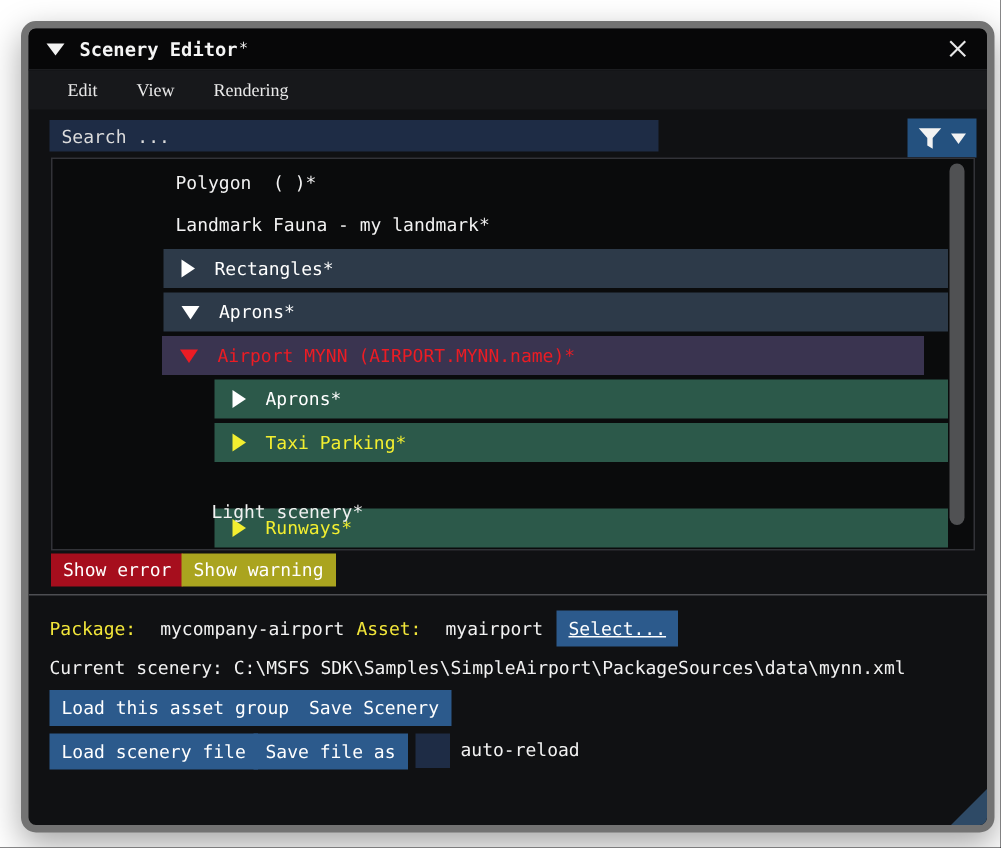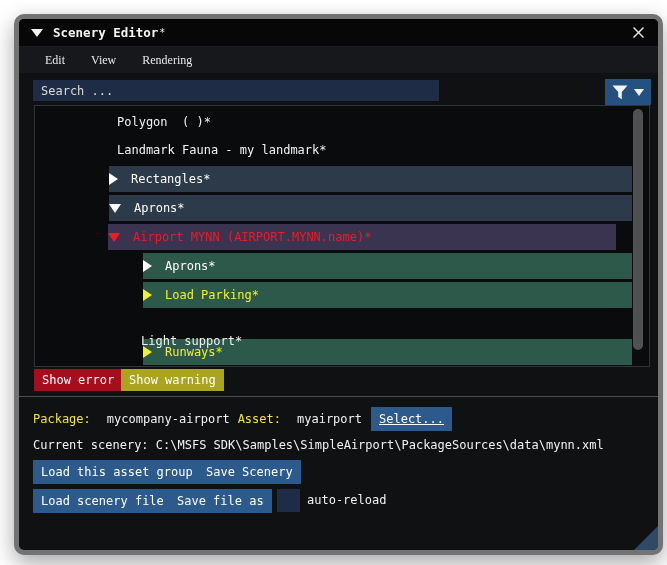--- a/index.html
+++ b/index.html
@@ -43,21 +43,21 @@
   }
   .filter-caret{width:0;height:0;border-left:5px solid transparent;border-right:5px solid transparent;border-top:7px solid #f2f2f2;}
   
   .list-panel{
     position:absolute;left:15px;top:86px;width:616px;height:262px;box-sizing:border-box;
     background:#0a0b0c;border:1px solid #323338;overflow:hidden;
   }
   .tree-plain{position:absolute;color:#f2f2f2;white-space:pre;}
   .tree-bar{
     position:absolute;height:26px;display:flex;align-items:center;
-    box-sizing:border-box;white-space:pre;
+    padding-left:12px;box-sizing:border-box;white-space:pre;
   }
   .bar-slate{background:#2d3a49;color:#ffffff;}
   .bar-purple{background:#3a3450;color:#ec1c24;}
   .bar-green{background:#2c594a;}
   .arr-right{width:0;height:0;border-top:6px solid transparent;border-bottom:6px solid transparent;border-left:9px solid currentColor;margin-right:13px;}
   .arr-down{width:0;height:0;border-left:6px solid transparent;border-right:6px solid transparent;border-top:9px solid currentColor;margin-right:13px;}
   .txt-white{color:#ffffff;}
   .txt-yellow{color:#f2ee30;}
   .scroll-thumb{position:absolute;left:598px;top:3px;width:10px;height:241px;background:#505153;border-radius:5px;}
   
@@ -137,29 +137,29 @@
       <span>Airport MYNN (AIRPORT.MYNN.name)*</span>
     </div>
 
     <div class="tree-bar bar-green txt-white" style="left:108px;top:147px;width:489px;">
       <span class="arr-right"></span>
       <span>Aprons*</span>
     </div>
 
     <div class="tree-bar bar-green txt-yellow" style="left:108px;top:176px;width:489px;">
       <span class="arr-right"></span>
-      <span>Load Parking*</span>
+      <span>Taxi Parking*</span>
     </div>
 
     <div class="tree-bar bar-green txt-yellow" style="left:108px;top:205px;width:489px;margin-top:28px;">
       <span class="arr-right"></span>
       <span>Runways*</span>
     </div>
 
-    <div class="tree-plain" style="left:106px;top:228px;">Light support*</div>
+    <div class="tree-plain" style="left:106px;top:228px;">Light scenery*</div>
 
     <div class="tree-plain" style="left:114px;top:250px;">
       
       
     </div>
 
     <div class="scroll-thumb"></div>
   </div>
 
   <div class="btn show-error">Show error</div>

